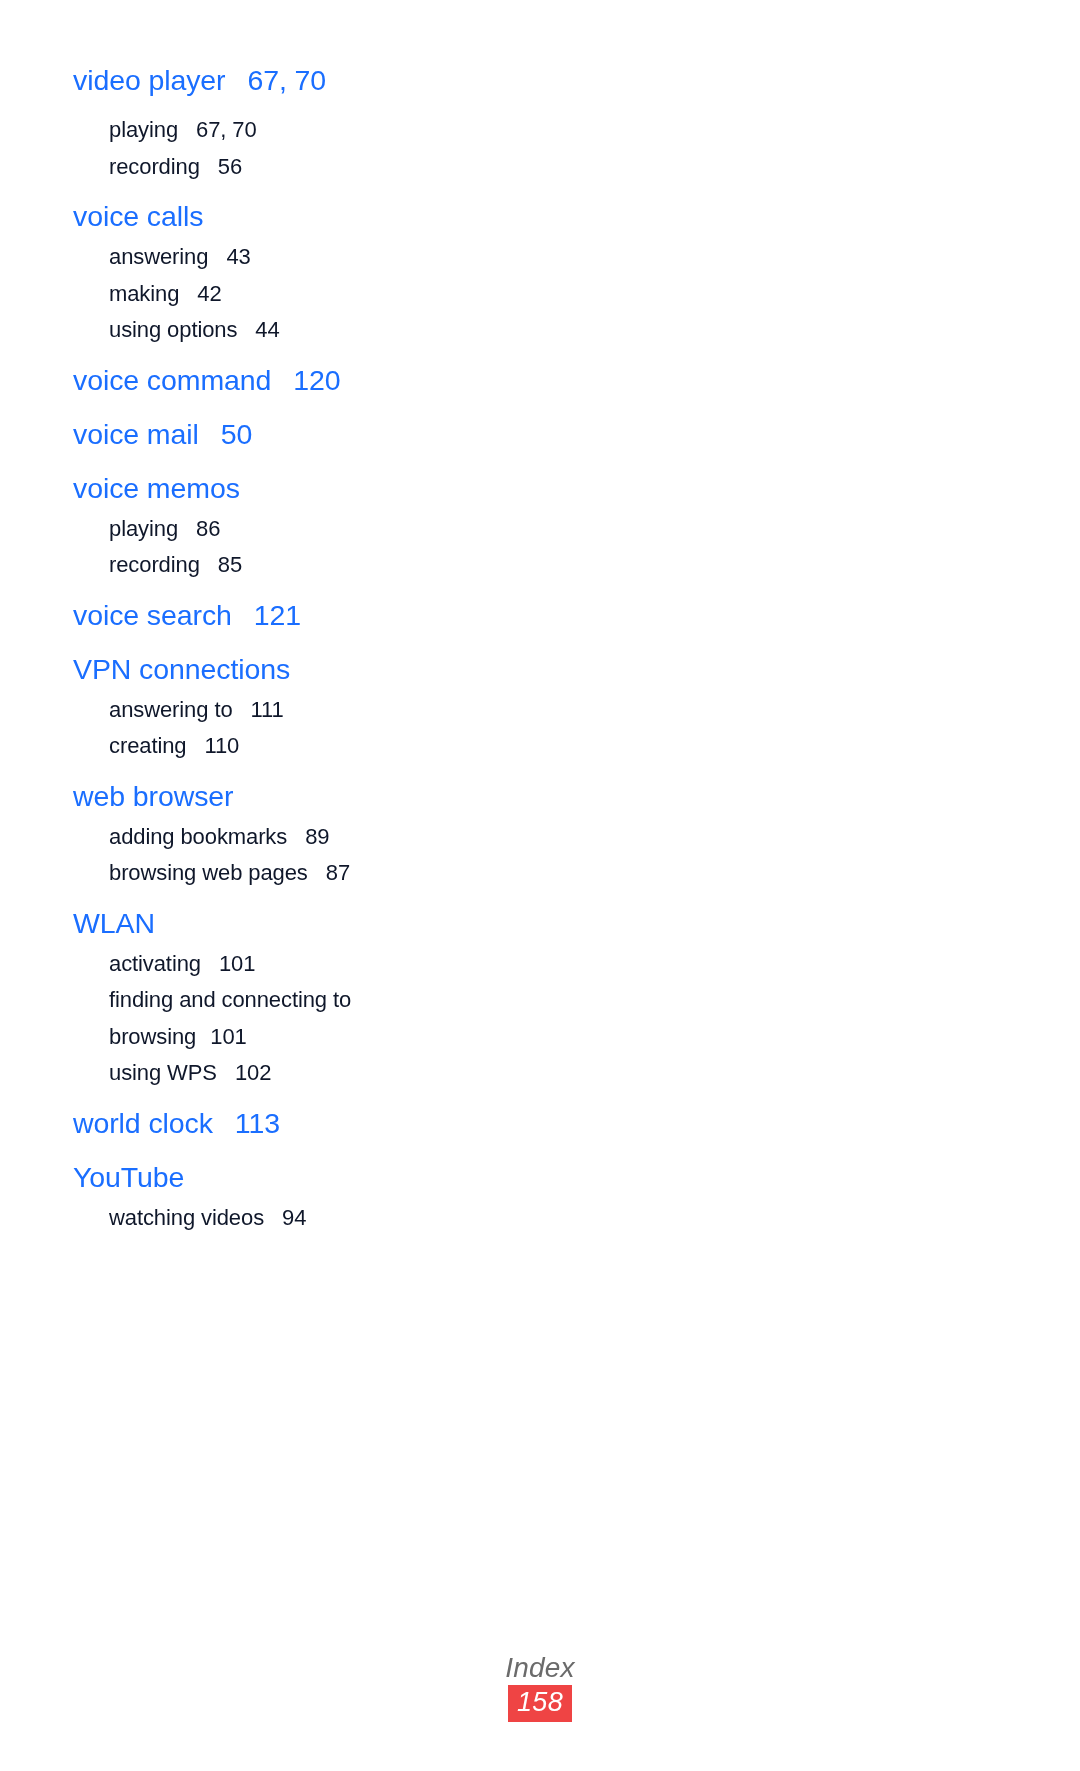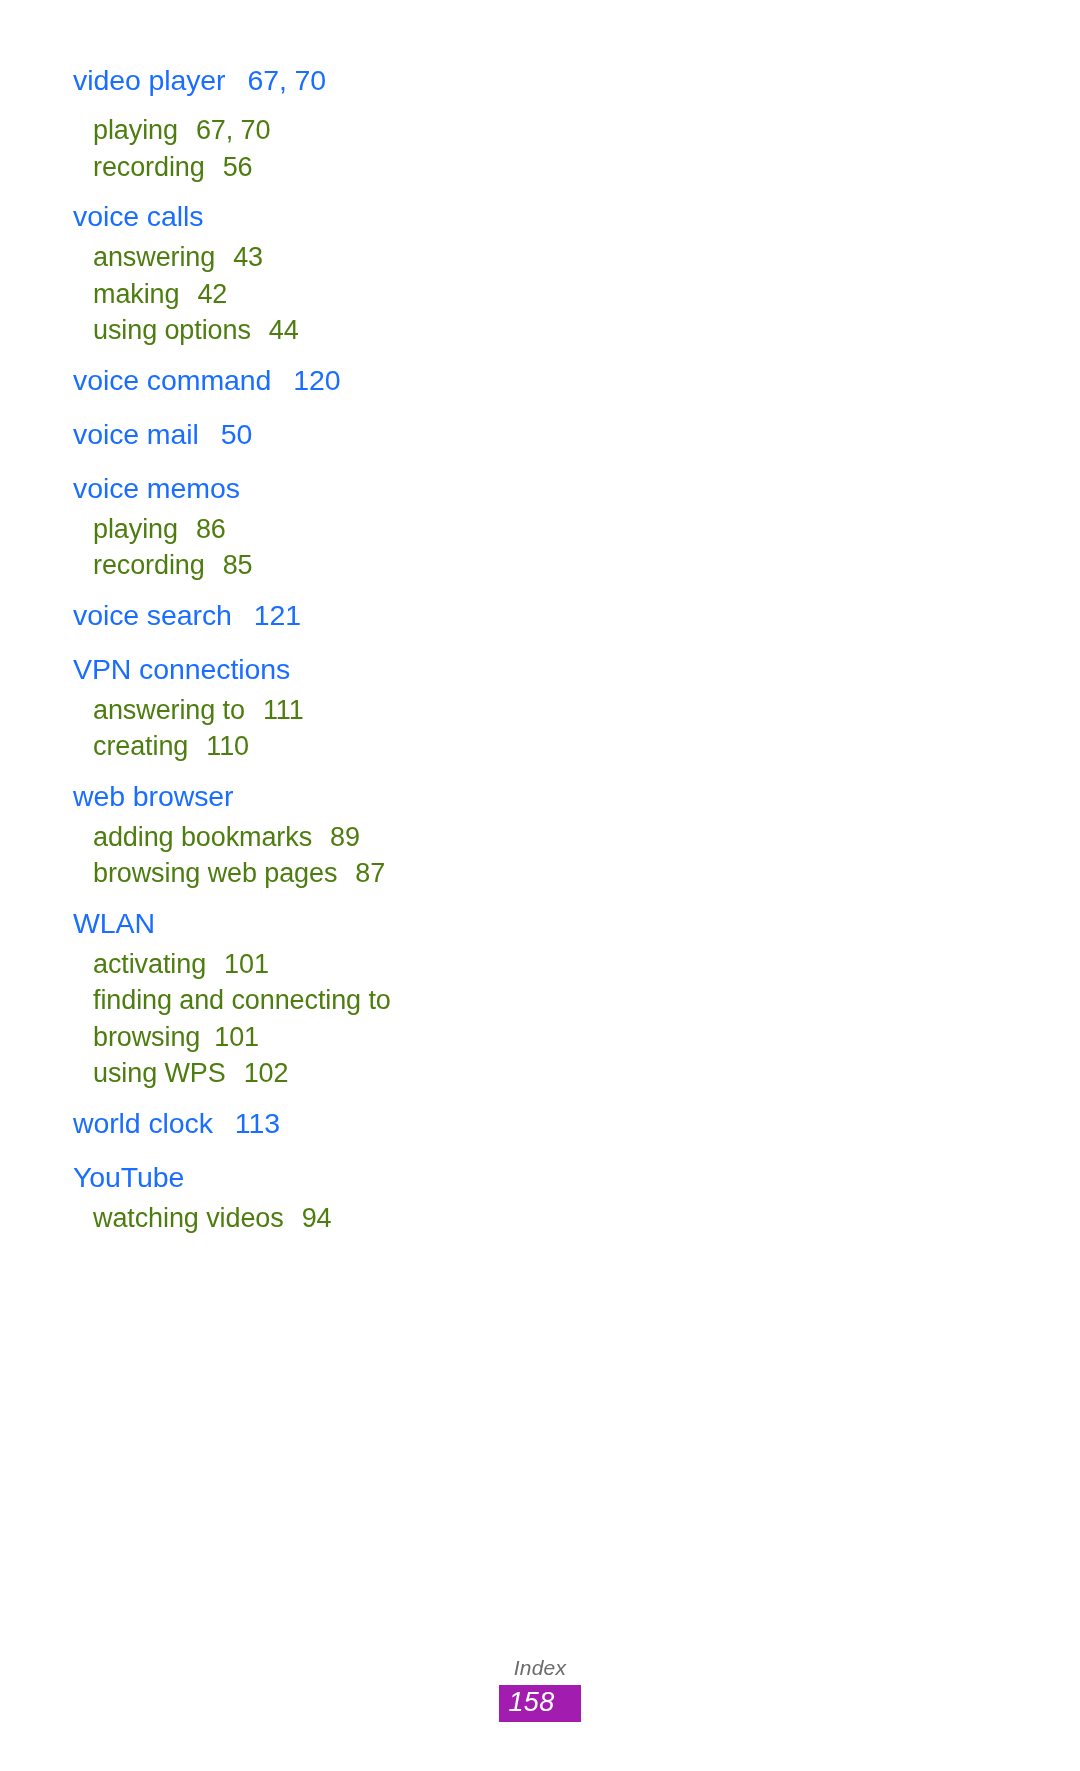--- a/index.html
+++ b/index.html
@@ -46,24 +46,24 @@
     letter-spacing: -0.1px;
   }
   .heading-line .term { }
   .heading-line .pg {
     margin-left: 22px;
   }
 
   
   .sub-line {
     display: block;
-    color: #4d7c0f;
-    font-size: 27px;
+    color: #0f172a;
+    font-size: 22px;
     line-height: 36.5px;
-    margin-left: 20px;
+    margin-left: 36px;
     white-space: nowrap;
     font-weight: 400;
     letter-spacing: -0.1px;
   }
   .sub-line.wrap {
     white-space: normal;
     width: 370px;
   }
   .sub-line .pg {
     margin-left: 18px;
@@ -80,34 +80,34 @@
   .footer {
     position: absolute;
     left: 0;
     top: 1655px;
     width: 1080px;
     text-align: center;
   }
   .footer-label {
     font-family: "Liberation Sans", "DejaVu Sans", sans-serif;
     font-style: italic;
-    font-size: 21px;
+    font-size: 28px;
     color: #6b6b6b;
     line-height: 26px;
     letter-spacing: 0.2px;
   }
   .footer-pagenum {
     display: inline-block;
     margin-top: 4px;
-    background: #a21caf;
+    background: #ef4444;
     color: #ffffff;
     font-style: italic;
     font-size: 27px;
     line-height: 33px;
-    padding: 1px 26px 3px 9px;
+    padding: 1px 9px 3px 9px;
     letter-spacing: 0.4px;
   }
 </style>
 </head>
 <body>
 
 <div class="page">
 
   <div class="index-column">
 

